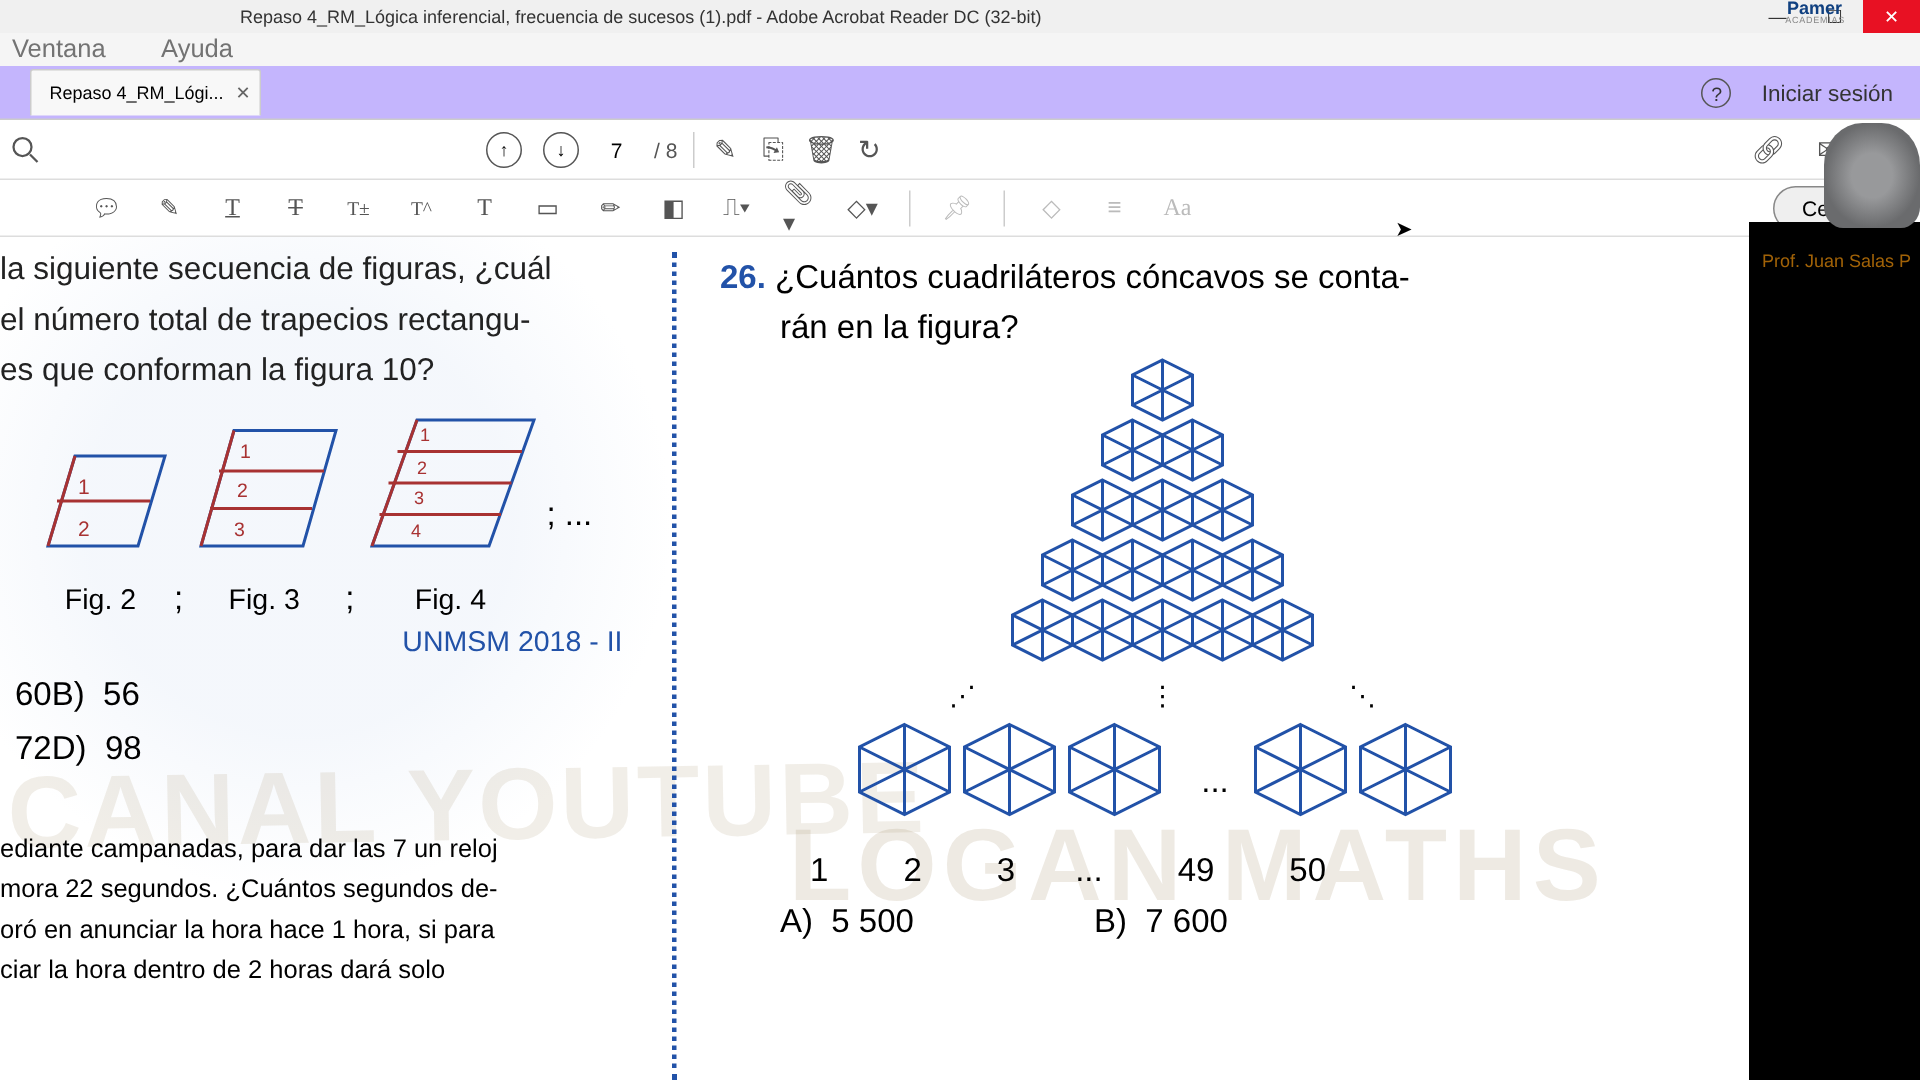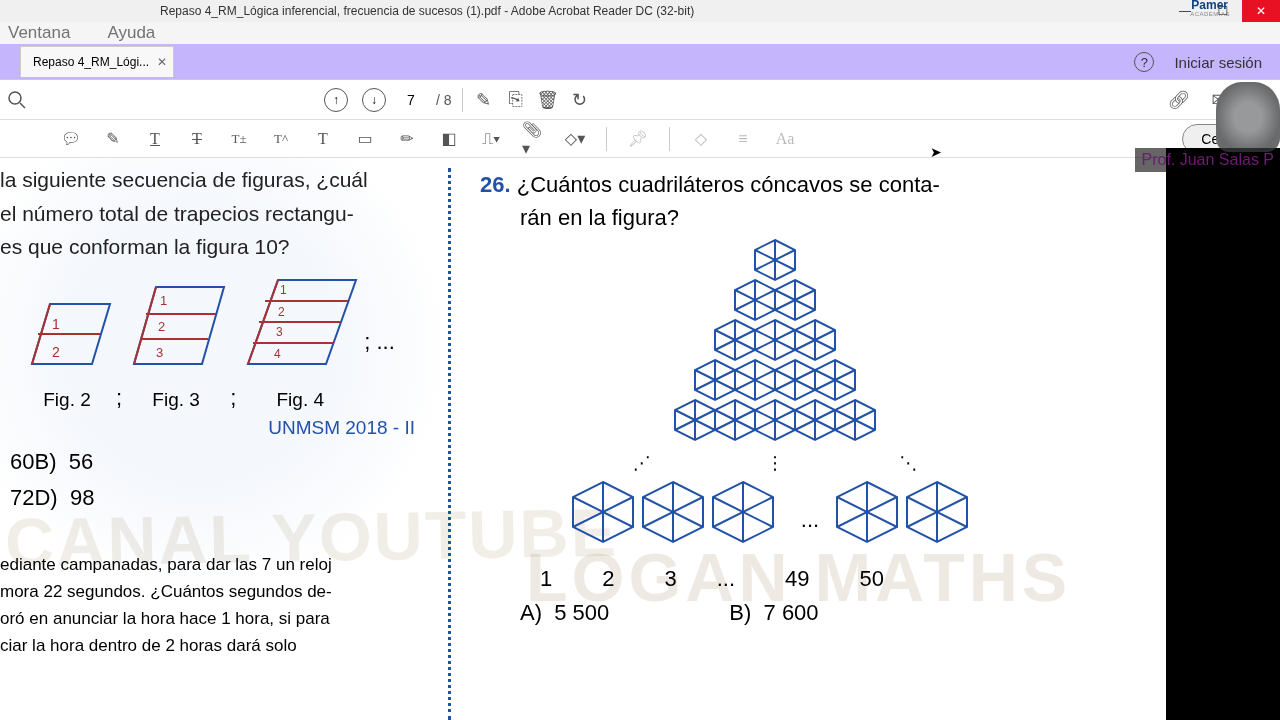--- a/index.html
+++ b/index.html
@@ -72,21 +72,21 @@
 .hex-labels { display: flex; gap: 50px; margin-left: 60px; font-size: 22px; margin-top: 6px; }
 .options-right { margin-top: 8px; font-size: 22px; }
 .opt-row { display: flex; gap: 120px; padding-left: 40px; }
 
 .watermark { position: absolute; left: 5px; top: 340px; font-size: 68px; font-weight: bold; color: rgba(160,140,100,0.15); letter-spacing: 2px; pointer-events: none; transform: rotate(-1deg); }
 .watermark2 { position: absolute; left: 526px; top: 380px; font-size: 68px; font-weight: bold; color: rgba(160,140,100,0.18); letter-spacing: 4px; pointer-events: none; }
 
 .bg-circle { position: absolute; left: -50px; top: -60px; width: 500px; height: 500px; border-radius: 50%; background: radial-gradient(circle, rgba(220,230,245,0.3) 40%, transparent 70%); pointer-events: none; }
 
 .video-overlay { position: absolute; right: 0; top: 148px; bottom: 0; width: 114px; background: #000; }
-.prof-label { position: absolute; right: 0; top: 148px; background: rgba(0,0,0,0.6); color: #701a75; font-size: 16px; padding: 3px 6px; }
+.prof-label { position: absolute; right: 0; top: 164px; background: rgba(0,0,0,0.6); color: #a16207; font-size: 12px; padding: 3px 6px; }
 .prof-head { position: absolute; right: 0; top: 82px; width: 64px; height: 70px; background: radial-gradient(ellipse at center, #98999b 30%, #6a6b6d 70%); border-radius: 40% 40% 20% 20%; }
 
 .cursor { position: absolute; left: 930px; top: 144px; font-size: 14px; }
 
 .collapse-arrow { position: absolute; right: 48px; top: 430px; width: 14px; height: 30px; background: #ddd; display: flex; align-items: center; justify-content: center; font-size: 10px; border: 1px solid #bbb; }
 </style>
 </head>
 <body>
 
 <div class="titlebar">

